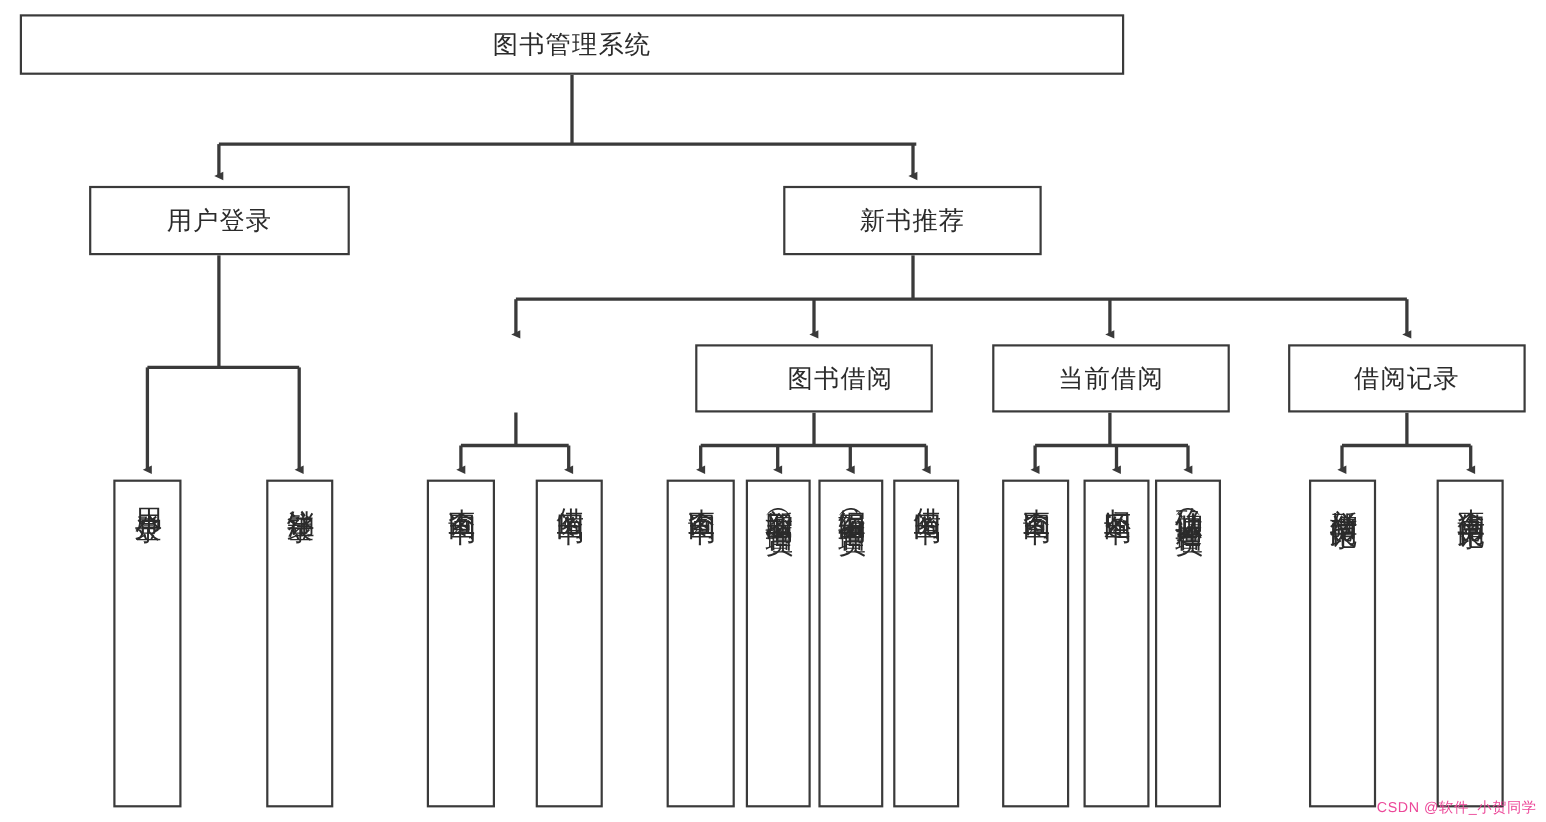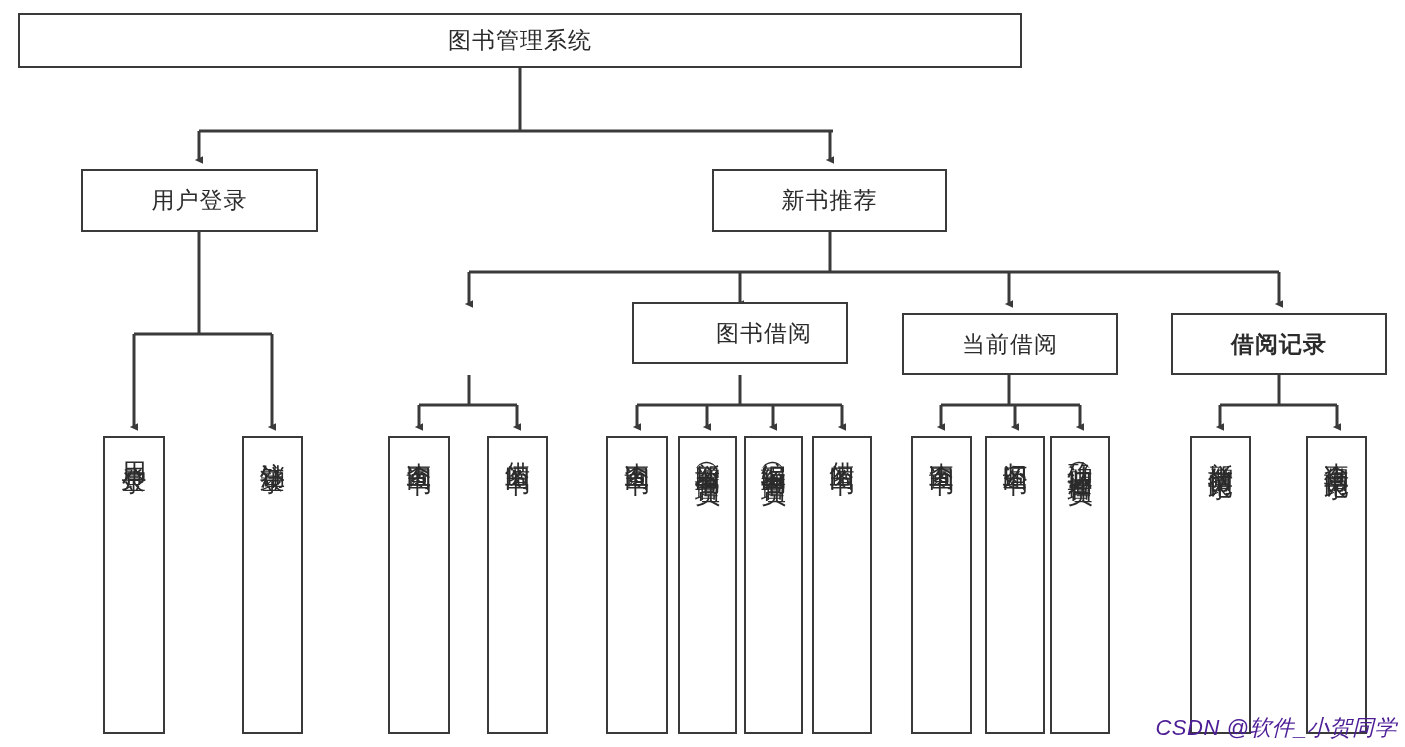--- a/index.html
+++ b/index.html
@@ -62,26 +62,25 @@
     font-size: 25px;
     letter-spacing: 3px;
     line-height: 1;
     white-space: normal;
     max-height: 290px;
   }
   .watermark {
     position: absolute;
     right: 8px;
     bottom: 4px;
-    font-size: 22px;
-    color: #4c1d95;
+    font-size: 13px;
+    color: #ec4899;
     letter-spacing: 0.5px;
     white-space: nowrap;
     z-index: 5;
-    font-style: italic;
   }
 </style>
 </head>
 <body>
 
 <div id="diagram-root">
 
   <svg id="connectors" viewBox="0 0 1405 747" xmlns="http://www.w3.org/2000/svg">
     <defs>
       <marker id="arrowhead" markerWidth="9" markerHeight="9" refX="4.2" refY="4.4" orient="auto" markerUnits="userSpaceOnUse">
@@ -136,27 +135,27 @@
     <span class="node-label">图书管理系统</span>
   </div>
 
   <div class="node horizontal" style="left:81px; top:169px; width:237px; height:63px;">
     <span class="node-label">用户登录</span>
   </div>
   <div class="node horizontal" style="left:712px; top:169px; width:235px; height:63px;">
     <span class="node-label">新书推荐</span>
   </div>
 
-  <div class="node horizontal" style="left:632px; top:302px; width:216px; height:62px;padding-left:48px;">
+  <div class="node horizontal" style="left:632px; top:313px; width:216px; height:62px;padding-left:48px;">
     <span class="node-label">图书借阅</span>
   </div>
   <div class="node horizontal" style="left:902px; top:313px; width:216px; height:62px;justify-content:center;">
     <span class="node-label">当前借阅</span>
   </div>
-  <div class="node horizontal" style="left:1171px; top:313px; width:216px; height:62px;font-weight:bold;">
+  <div class="node horizontal" style="left:1171px; top:313px; width:216px; height:62px;">
     <span class="node-label">借阅记录</span>
   </div>
 
   <div class="node vertical" style="left:103px; top:436px; width:62px; height:298px;">
     <span class="node-label">用户登录</span>
   </div>
   <div class="node vertical" style="left:242px; top:436px; width:61px; height:298px;">
     <span class="node-label">注销登录</span>
   </div>
   <div class="node vertical" style="left:388px; top:436px; width:62px; height:298px;">

